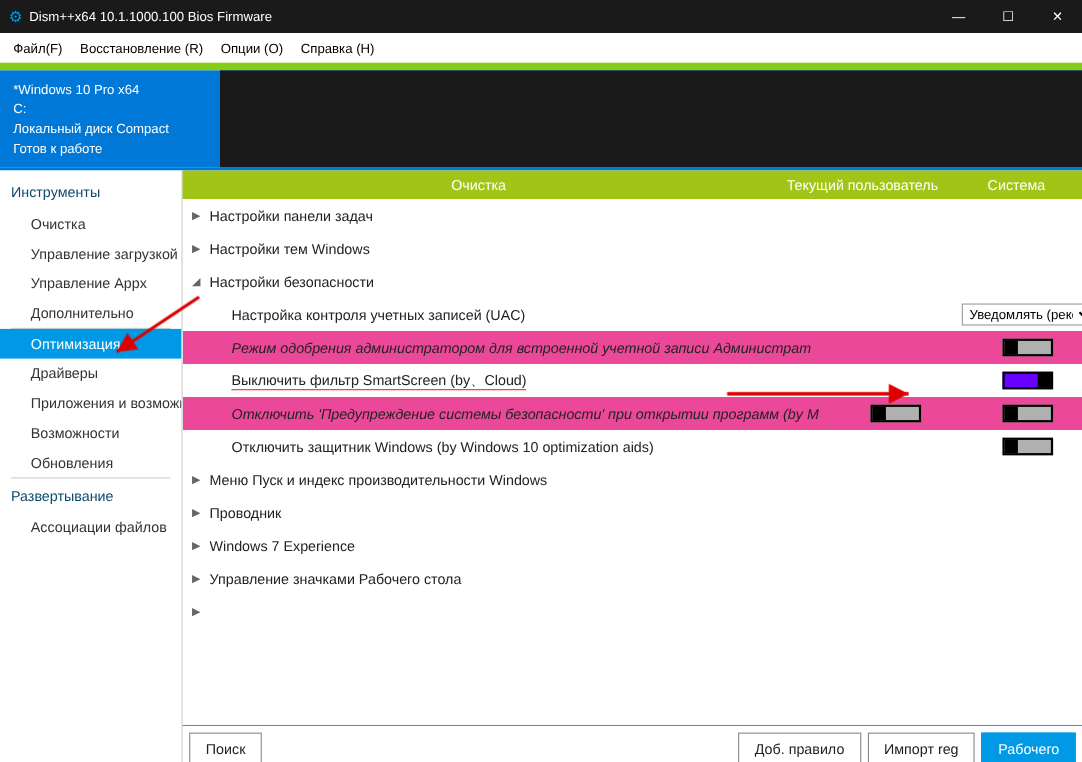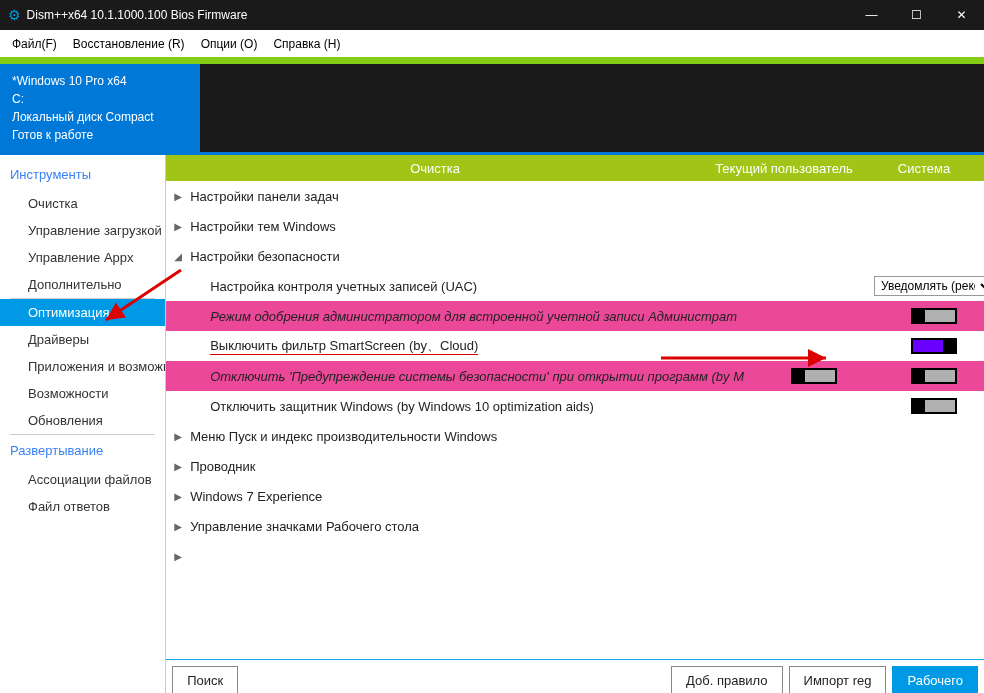--- a/index.html
+++ b/index.html
@@ -9,21 +9,21 @@
 .titlebar .title { flex: 1; }
 .titlebar .winbtn { width: 45px; height: 30px; display: flex; align-items: center; justify-content: center; color: #fff; font-size: 12px; }
 .titlebar .winbtn.close { width: 45px; }
 .menubar { background: #fff; height: 34px; display: flex; align-items: center; padding: 0 4px; font-size: 12px; border-bottom: 7px solid #84cc16; }
 .menubar .menuitem { padding: 2px 8px; }
 .infobar { background: #0078d7; color: #fff; display: flex; font-size: 12px; }
 .infobar .left { padding: 8px 12px; line-height: 1.5; width: 200px; }
 .infobar .right { background: #1a1a1a; flex: 1; }
 .content { display: flex; height: calc(693px - 30px - 22px - 88px - 4px); border-top: 3px solid #0078d7; }
 .sidebar { width: 188px; border-right: 1px solid #ccc; background: #fff; font-size: 13px; padding-top: 4px; overflow: hidden; }
-.sidebar .group { padding: 8px 10px; color: #3b82f6; }
+.sidebar .group { padding: 8px 10px; color: #0c4a6e; }
 .sidebar .item { padding: 6px 10px 6px 28px; color: #333; white-space: nowrap; overflow: hidden; }
 .sidebar .item.selected { background: #0099e5; color: #fff; }
 .sidebar .sep { height: 1px; background: #ccc; margin: 0 10px; }
 .main { flex: 1; display: flex; flex-direction: column; position: relative; }
 .colheader { background: #a1c516; color: #fff; height: 26px; display: flex; align-items: center; font-size: 13px; }
 .colheader .c-el { flex: 1; text-align: center; }
 .colheader .c-user { width: 160px; text-align: center; }
 .colheader .c-sys { width: 120px; text-align: center; }
 .rows { flex: 1; overflow-y: scroll; background: #fff; font-size: 13px; }
 .row { display: flex; align-items: center; min-height: 30px; padding: 4px 0; }
@@ -86,21 +86,20 @@
     <div class="item">Дополнительно</div>
     <div class="sep"></div>
     <div class="item selected">Оптимизация</div>
     <div class="item">Драйверы</div>
     <div class="item">Приложения и возможнос</div>
     <div class="item">Возможности</div>
     <div class="item">Обновления</div>
     <div class="sep"></div>
     <div class="group">Развертывание</div>
     <div class="item">Ассоциации файлов</div>
-    <div class="item">Файл ответов</div>
   </div>
 
   <div class="main">
     <div class="colheader">
       <div class="c-el">Очистка</div>
       <div class="c-user">Текущий пользователь</div>
       <div class="c-sys">Система</div>
     </div>
 
     <div class="rows">

